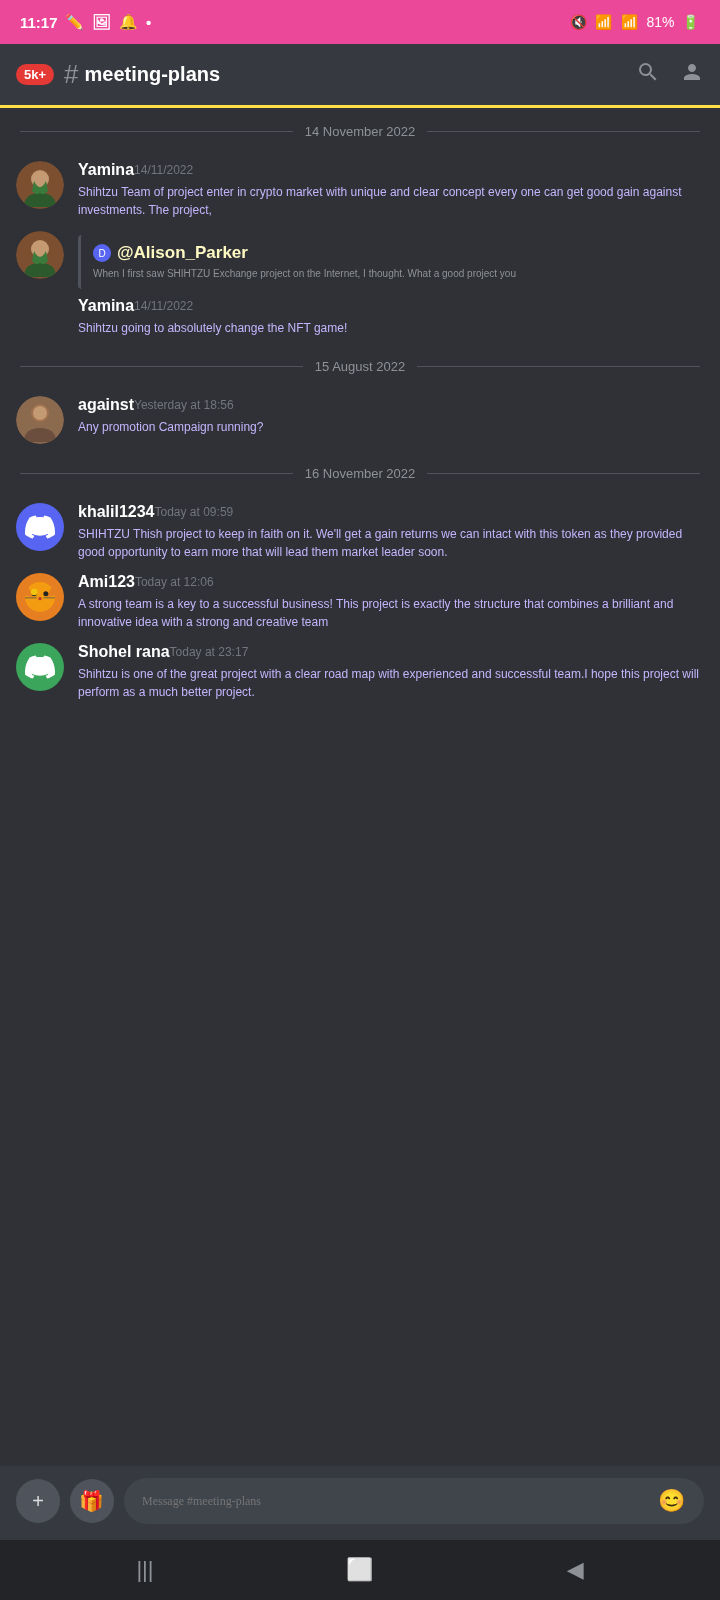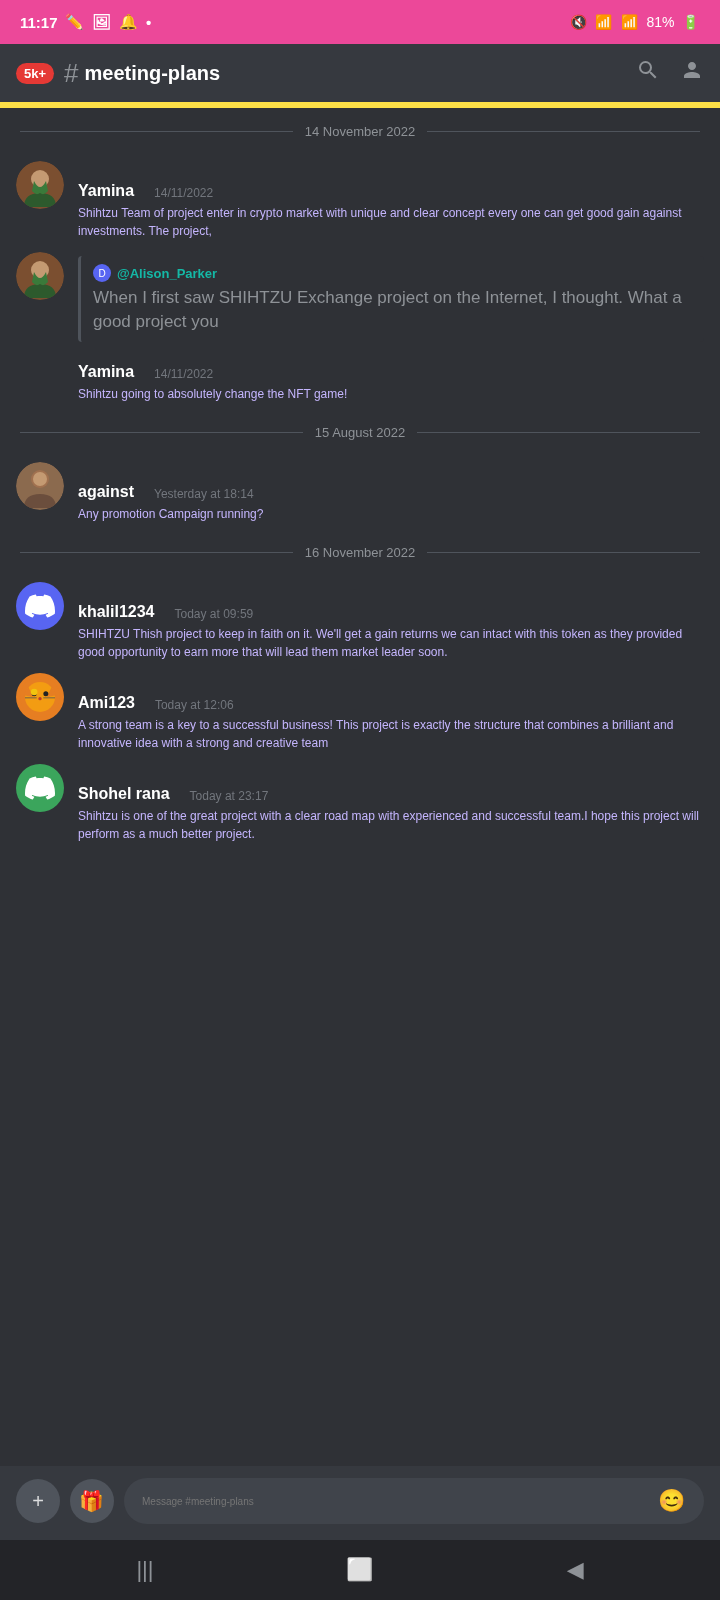--- a/index.html
+++ b/index.html
@@ -39,21 +39,21 @@
       color: #fff;
     }
 
     
     .header {
       background: #36393f;
       display: flex;
       align-items: center;
       padding: 13px 16px;
       height: 64px;
-      border-bottom: 6px solid #fde047;
+      border-bottom: 3px solid #fde047;
     }
     .header-badge {
       background: #e53935;
       color: #fff;
       font-size: 13px;
       font-weight: 700;
       border-radius: 20px;
       padding: 3px 8px;
       margin-right: 10px;
     }
@@ -130,24 +130,23 @@
     .avatar-green-discord {
       background: #3ba55c;
     }
 
     .message-content {
       flex: 1;
       min-width: 0;
     }
     .message-header {
       display: flex;
-      align-items: flex-end;
-      gap: 20px;
+      align-items: center;
+      gap: 0;
       margin-bottom: 4px;
-      margin-top: 21px;
     }
     .message-author {
       color: #fff;
       font-size: 16px;
       font-weight: 600;
     }
     .message-timestamp {
       color: #72767d;
       font-size: 12px;
     }
@@ -177,27 +176,27 @@
       height: 18px;
       background: #5865f2;
       border-radius: 50%;
       display: flex;
       align-items: center;
       justify-content: center;
       font-size: 10px;
       color: #fff;
     }
     .reply-author {
-      color: #14b8a6;
-      font-size: 13px;
+      color: #fef9c3;
+      font-size: 17px;
       font-weight: 600;
     }
     .reply-text {
       color: #8e9297;
-      font-size: 17px;
+      font-size: 10px;
       line-height: 1.4;
     }
 
     
     .input-area {
       background: #36393f;
       padding: 12px 16px 16px 16px;
       display: flex;
       align-items: center;
       gap: 10px;
@@ -223,21 +222,22 @@
       align-items: center;
       padding: 10px 18px;
       gap: 10px;
     }
     .input-field {
       flex: 1;
       background: none;
       border: none;
       outline: none;
       color: #a3a3a3;
-      font-size: 10px;
+      font-size: 12px;
+      font-family: Liberation Serif, serif;
     }
     .emoji-btn {
       color: #72767d;
       font-size: 22px;
       cursor: pointer;
     }
 
     
     .nav-bar {
       background: #232428;
@@ -362,21 +362,21 @@
       <svg width="48" height="48" viewBox="0 0 48 48">
         <circle cx="24" cy="24" r="24" fill="#8b6a4e"></circle>
         <circle cx="24" cy="17" r="9" fill="#a0714f"></circle>
         <path d="M8 46 Q8 32 24 32 Q40 32 40 46" fill="#6b4e3d"></path>
         <circle cx="24" cy="17" r="7" fill="#c49a72"></circle>
       </svg>
     </div>
     <div class="message-content">
       <div class="message-header">
         <span class="message-author">against</span>
-        <span class="message-timestamp">Yesterday at 18:14</span>
+        <span class="message-timestamp">Yesterday at 18:56</span>
       </div>
       <div class="message-text">Any promotion Campaign running?</div>
     </div>
   </div>
 
   <div class="date-divider">
     <div class="date-divider-line"></div>
     <span class="date-divider-text">16 November 2022</span>
     <div class="date-divider-line"></div>
   </div>

